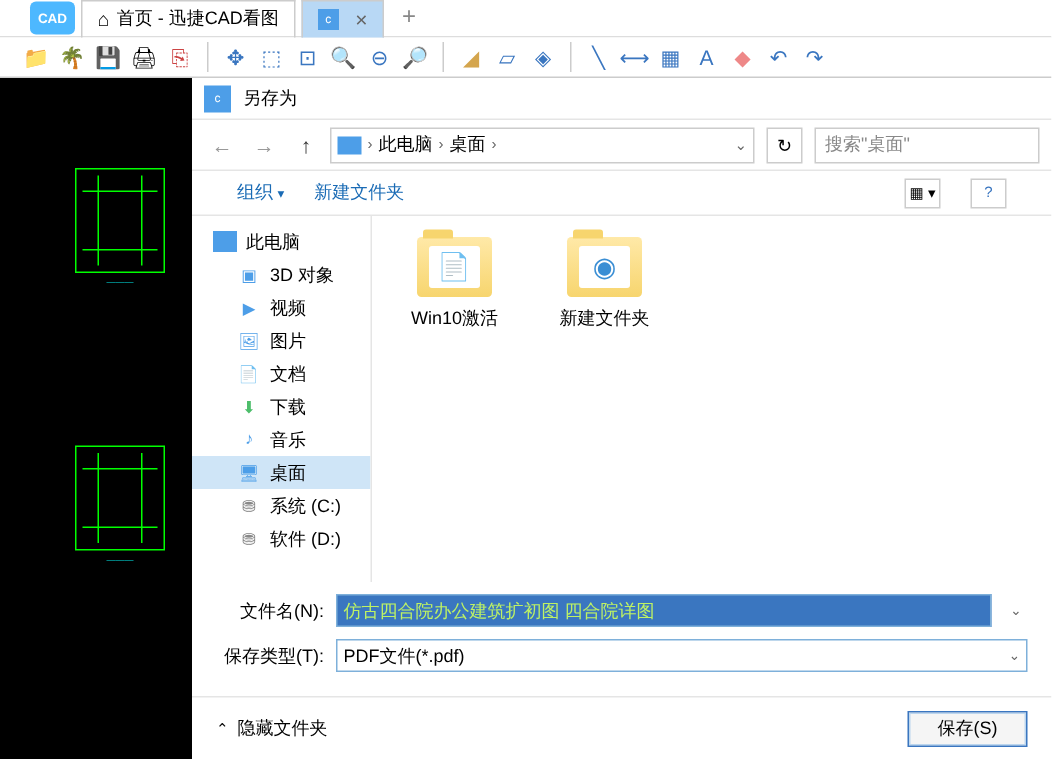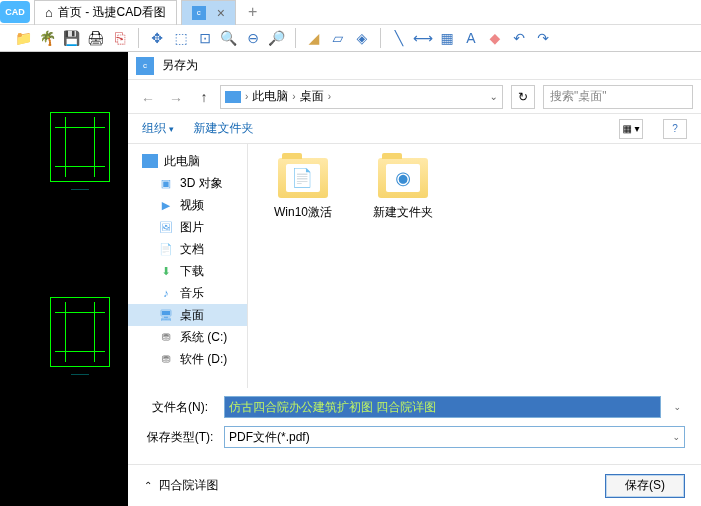--- a/index.html
+++ b/index.html
@@ -1,19 +1,19 @@
 <!DOCTYPE html>
 <html><head>
 <meta charset="utf-8">
 <style>
 * { margin: 0; padding: 0; box-sizing: border-box; font-family: "Microsoft YaHei", sans-serif; }
 body { width: 701px; height: 506px; overflow: hidden; background: #fff; position: relative; }
 
 
-.titlebar { height: 25px; background: #fff; display: flex; align-items: center; padding-left: 0; border-bottom: 1px solid #ddd; }
+.titlebar { height: 25px; background: #fff; display: flex; align-items: center; padding-left: 20px; border-bottom: 1px solid #ddd; }
 .app-icon { width: 30px; height: 22px; background: #4db8ff; border-radius: 4px; color: #fff; font-size: 9px; display: flex; align-items: center; justify-content: center; font-weight: bold; }
 .tab { display: flex; align-items: center; height: 25px; padding: 0 10px; border: 1px solid #ccc; border-bottom: none; margin-left: 4px; font-size: 12px; gap: 5px; }
 .tab.active { background: #b8d8f5; }
 .tab .home-icon { font-size: 13px; }
 .tab-icon-blue { width: 14px; height: 14px; background: #4d9ee8; color: #fff; font-size: 8px; display: inline-flex; align-items: center; justify-content: center; }
 .tab .close { font-size: 14px; color: #666; margin-left: 6px; }
 .tab.plus { border: none; font-size: 16px; color: #888; padding: 0 8px; }
 
 
 .toolbar { height: 27px; background: #fff; display: flex; align-items: center; padding: 0 14px; gap: 4px; border-bottom: 1px solid #ccc; }
@@ -36,21 +36,21 @@
 
 .dlg-nav { height: 34px; display: flex; align-items: center; padding: 0 8px; gap: 4px; border-bottom: 1px solid #e5e5e5; }
 .nav-btn { width: 24px; height: 24px; display: inline-flex; align-items: center; justify-content: center; color: #999; font-size: 14px; cursor: pointer; }
 .nav-btn.active { color: #333; }
 .crumb { display: flex; align-items: center; flex: 1; height: 24px; border: 1px solid #ccc; padding: 0 4px; font-size: 12px; gap: 4px; }
 .crumb .chev { color: #666; font-size: 10px; }
 .pc-icon { width: 16px; height: 12px; background: #4d9ee8; display: inline-block; }
 .refresh-box { width: 24px; height: 24px; border: 1px solid #ccc; display: inline-flex; align-items: center; justify-content: center; font-size: 12px; margin-left: 4px; }
 .search-box { width: 150px; height: 24px; border: 1px solid #ccc; padding: 0 6px; font-size: 12px; color: #888; display: flex; align-items: center; margin-left: 4px; }
 
-.dlg-toolbar { height: 30px; display: flex; align-items: center; padding: 0 14px; gap: 20px; border-bottom: 1px solid #e5e5e5; font-size: 12px; }
+.dlg-toolbar { height: 30px; display: flex; align-items: center; padding: 0 30px; gap: 20px; border-bottom: 1px solid #e5e5e5; font-size: 12px; }
 .dlg-toolbar .link { color: #1a6bb5; cursor: pointer; display: flex; align-items: center; gap: 3px; }
 .dlg-toolbar .spacer { flex: 1; }
 .view-btn { width: 24px; height: 20px; border: 1px solid #ccc; display: inline-flex; align-items: center; justify-content: center; font-size: 10px; }
 
 .dlg-body { flex: 1; display: flex; min-height: 0; }
 .tree { width: 120px; border-right: 1px solid #e5e5e5; overflow-y: scroll; font-size: 12px; padding-top: 6px; }
 .tree-item { display: flex; align-items: center; height: 22px; padding-left: 14px; gap: 6px; cursor: pointer; }
 .tree-item.lv2 { padding-left: 30px; }
 .tree-item.sel { background: #cfe5f7; }
 .tree-item .ico { width: 16px; height: 14px; display: inline-flex; align-items: center; justify-content: center; font-size: 11px; }
@@ -60,21 +60,21 @@
 .ico-disk { color: #888; }
 
 .files { flex: 1; padding: 14px 20px; display: flex; gap: 30px; align-items: flex-start; }
 .file-item { width: 70px; text-align: center; font-size: 12px; cursor: pointer; }
 .folder-icon { width: 50px; height: 40px; margin: 0 auto 6px; background: linear-gradient(#ffe9a8, #f7d56e); border-radius: 3px; position: relative; }
 .folder-icon::before { content: ''; position: absolute; top: -5px; left: 4px; width: 20px; height: 6px; background: #f7d56e; border-radius: 2px 2px 0 0; }
 .folder-inner { position: absolute; inset: 6px 8px; background: #fff; border-radius: 2px; font-size: 18px; display: flex; align-items: center; justify-content: center; }
 
 .dlg-bottom { padding: 8px 16px; font-size: 12px; }
 .field-row { display: flex; align-items: center; margin-bottom: 8px; gap: 8px; }
-.field-row label { width: 72px; text-align: center; }
+.field-row label { width: 72px; text-align: right; }
 .field-row input, .field-row .combo { flex: 1; height: 22px; border: 1px solid #7eb0da; padding: 0 4px; font-size: 12px; }
 .field-row input { background: #3a76c0; color: #bef264; }
 .field-row input::selection { background: #3a76c0; }
 .combo { display: flex; align-items: center; justify-content: space-between; background: #fff; border-color: #ccc; }
 .combo .dd { font-size: 9px; color: #666; }
 
 .dlg-footer { height: 42px; border-top: 1px solid #e5e5e5; display: flex; align-items: center; padding: 0 16px; font-size: 12px; gap: 6px; }
 .dlg-footer .spacer { flex: 1; }
 .btn { min-width: 80px; height: 24px; border: 1px solid #aaa; background: #f5f5f5; font-size: 12px; cursor: pointer; }
 .btn.primary { border: 1px solid #3a76c0; box-shadow: 0 0 0 1px #bcd6ee inset; }
@@ -251,18 +251,18 @@
         <label>保存类型(T):</label>
         <div class="combo">
           <span>PDF文件(*.pdf)</span>
           <span class="dd">⌄</span>
         </div>
       </div>
     </div>
 
     <div class="dlg-footer">
       <span style="font-size:10px">⌃</span>
-      <span>四合院详图</span>
+      <span>隐藏文件夹</span>
       <span class="spacer"></span>
       <button class="btn primary">保存(S)</button>
     </div>
   </div>
 </div>
 
 </body></html>

